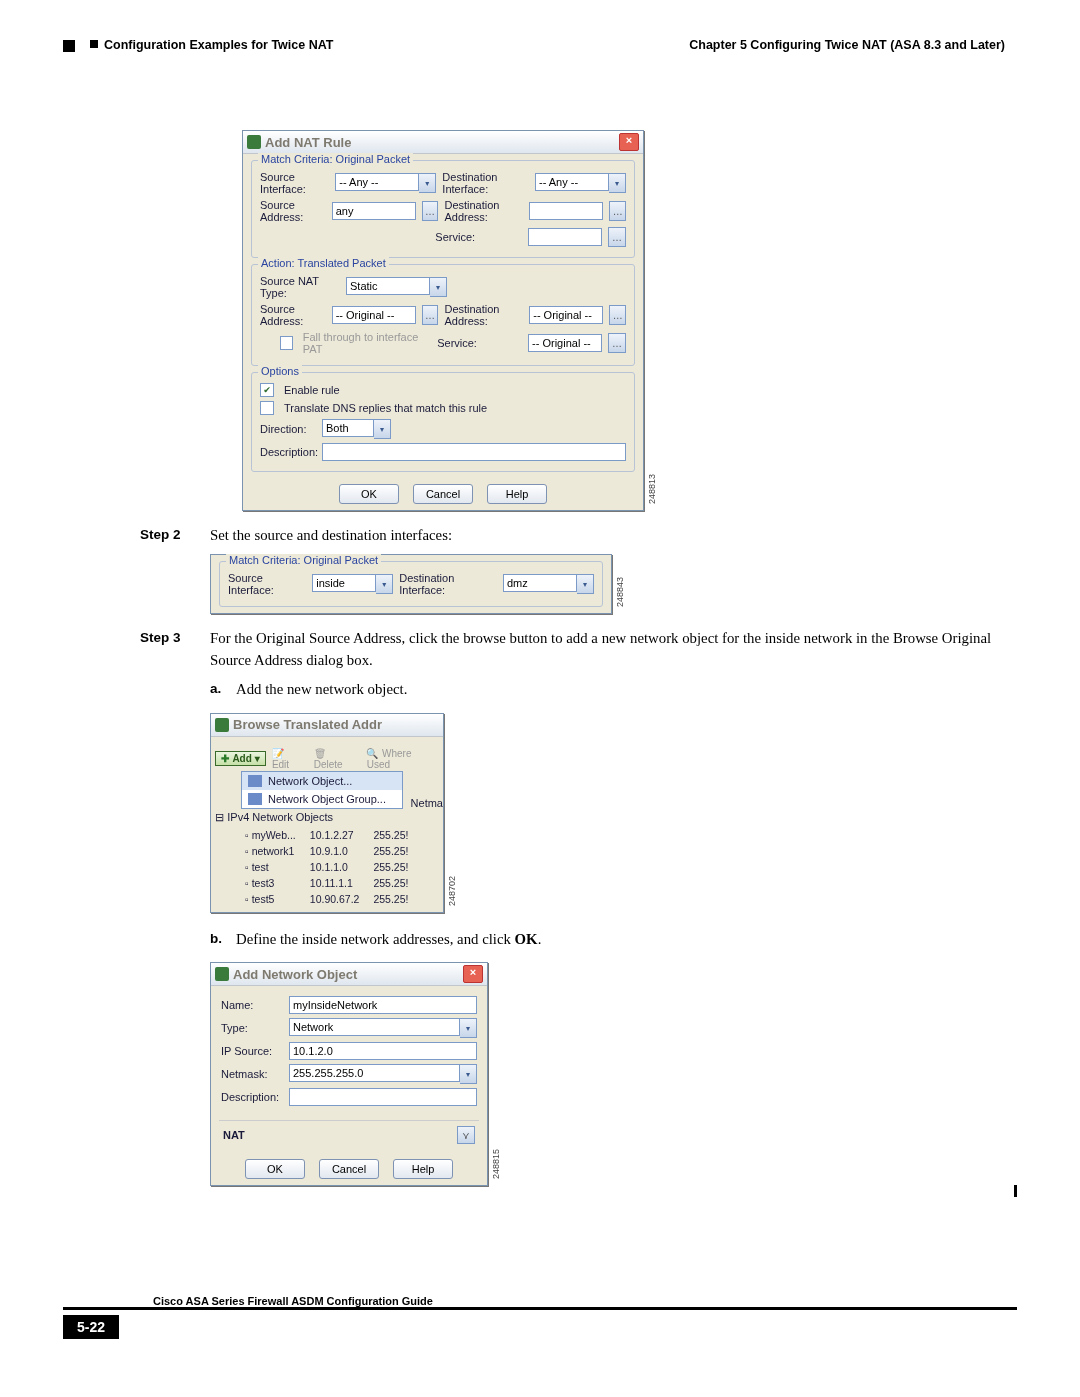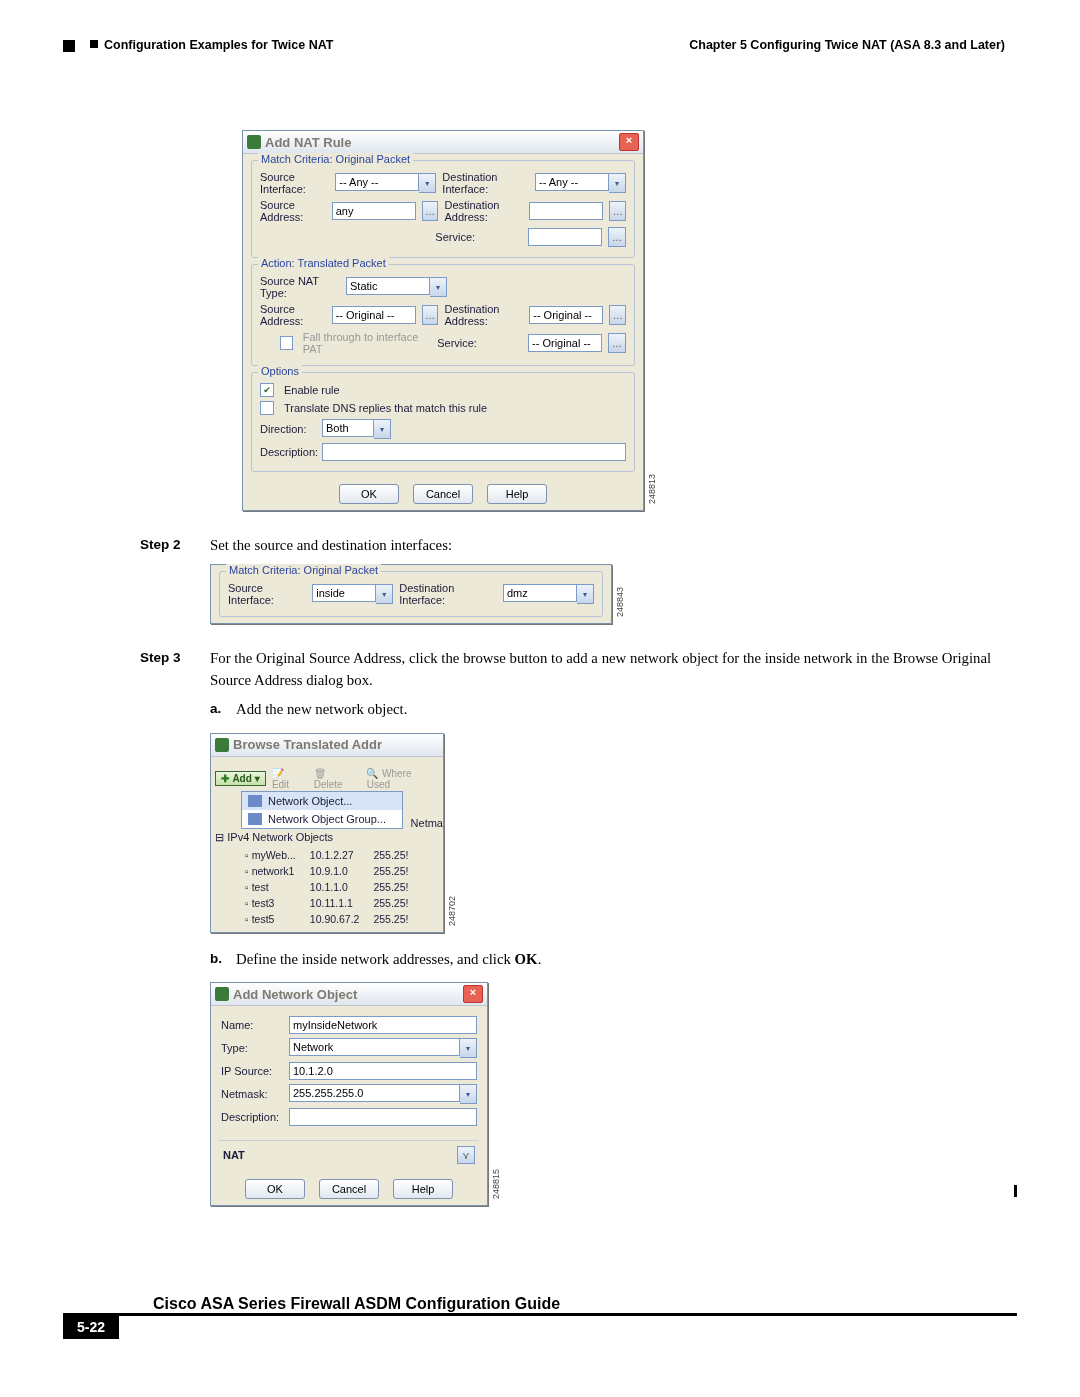--- a/index.html
+++ b/index.html
@@ -2,21 +2,21 @@
 <html><head>
 <meta charset="utf-8">
 <style>
 body{margin:0;background:#fff;font-family:"Times New Roman",serif;color:#000;width:1080px;position:relative}
 .page{position:relative;width:1080px;height:1397px}
 .crop-tl{position:absolute;top:40px;left:63px;width:12px;height:12px;background:#000}
 .crop-br{position:absolute;bottom:200px;right:63px;width:3px;height:12px;background:#000}
 .hdr{position:absolute;top:38px;left:90px;right:75px;display:flex;justify-content:space-between;font-family:Arial,sans-serif;font-size:12.5px;font-weight:700}
 .hdr .left::before{content:"";display:inline-block;width:8px;height:8px;background:#000;margin-right:6px;vertical-align:1px}
 .main{position:absolute;top:130px;left:140px;right:80px}
-.step{display:flex;margin:24px 0 8px;font-size:14.8px;line-height:1.45}
+.step{display:flex;margin:14px 0 8px;font-size:14.8px;line-height:1.45}
 .step .lbl{font-weight:700;width:70px;flex:0 0 70px;font-family:Arial,sans-serif;font-size:13.5px}
 .step .txt{flex:1}
 .sub{display:flex;margin:8px 0 6px 70px;font-size:14.8px;line-height:1.45}
 .sub .lbl{font-weight:700;width:26px;flex:0 0 26px;font-family:Arial,sans-serif;font-size:13.5px}
 .dlg{font-family:Tahoma,Arial,sans-serif;font-size:11px;color:#1a1a3a;background:#ece9d8;border:1px solid #7a94b0;box-shadow:1px 1px 0 #777}
 .ttlbar{display:flex;align-items:center;justify-content:space-between;height:22px;padding:0 4px;background:linear-gradient(#fff,#dfe6ee);border-bottom:1px solid #c0c6cc}
 .ttltxt{color:#7e7a70;font-weight:700;font-size:13px;display:flex;align-items:center;gap:4px}
 .xbtn{width:18px;height:16px;background:#e76252;border:1px solid #b33;color:#fff;font-weight:700;font-size:11px;text-align:center;line-height:13px;border-radius:2px}
 .fs{border:1px solid #b8c4d6;margin:6px 8px;padding:6px 8px;position:relative;border-radius:3px}
 .fs .lg{position:absolute;top:-8px;left:6px;background:#ece9d8;padding:0 3px;color:#2a44a0;font-size:11px}
@@ -35,21 +35,21 @@
 .tb .act{border:1px solid #3a6a2a;background:linear-gradient(#eaf5df,#c6e0a8);color:#2a5a1a;font-weight:700;font-size:10px;padding:1px 5px;display:flex;align-items:center;gap:3px}
 .tb .dis{color:#999;font-size:10px;padding:1px 5px}
 .menu{border:1px solid #7b9ac7;background:#fff;margin:0 4px 0 40px;width:200px}
 .menu .mi{display:flex;align-items:center;gap:6px;padding:3px 6px;font-size:11px}
 .menu .mi.sel2{background:#d7e4f5}
 .tbl{font-size:10.5px;margin:0 4px 4px}
 .tbl td{padding:1px 6px;white-space:nowrap}
 .ftr{position:absolute;bottom:50px;left:63px;right:63px;height:30px}
 .ftr .bar{height:3px;background:#000}
 .ftr .pgn{position:absolute;left:0;top:-2px;background:#000;color:#fff;font-weight:700;font-family:Arial;font-size:14px;padding:4px 14px}
-.ftr .gt{font-family:Arial;font-weight:700;font-size:16px;margin-left:90px;margin-top:-22px}
+.ftr .gt{font-family:Arial;font-weight:700;font-size:11px;margin-left:90px;margin-top:-22px}
 </style>
 </head>
 <body>
 
 <div class="page">
 <div class="crop-tl"></div>
 <div class="crop-br"></div>
 
 <div class="hdr">
 <span class="left">Configuration Examples for Twice NAT</span>

